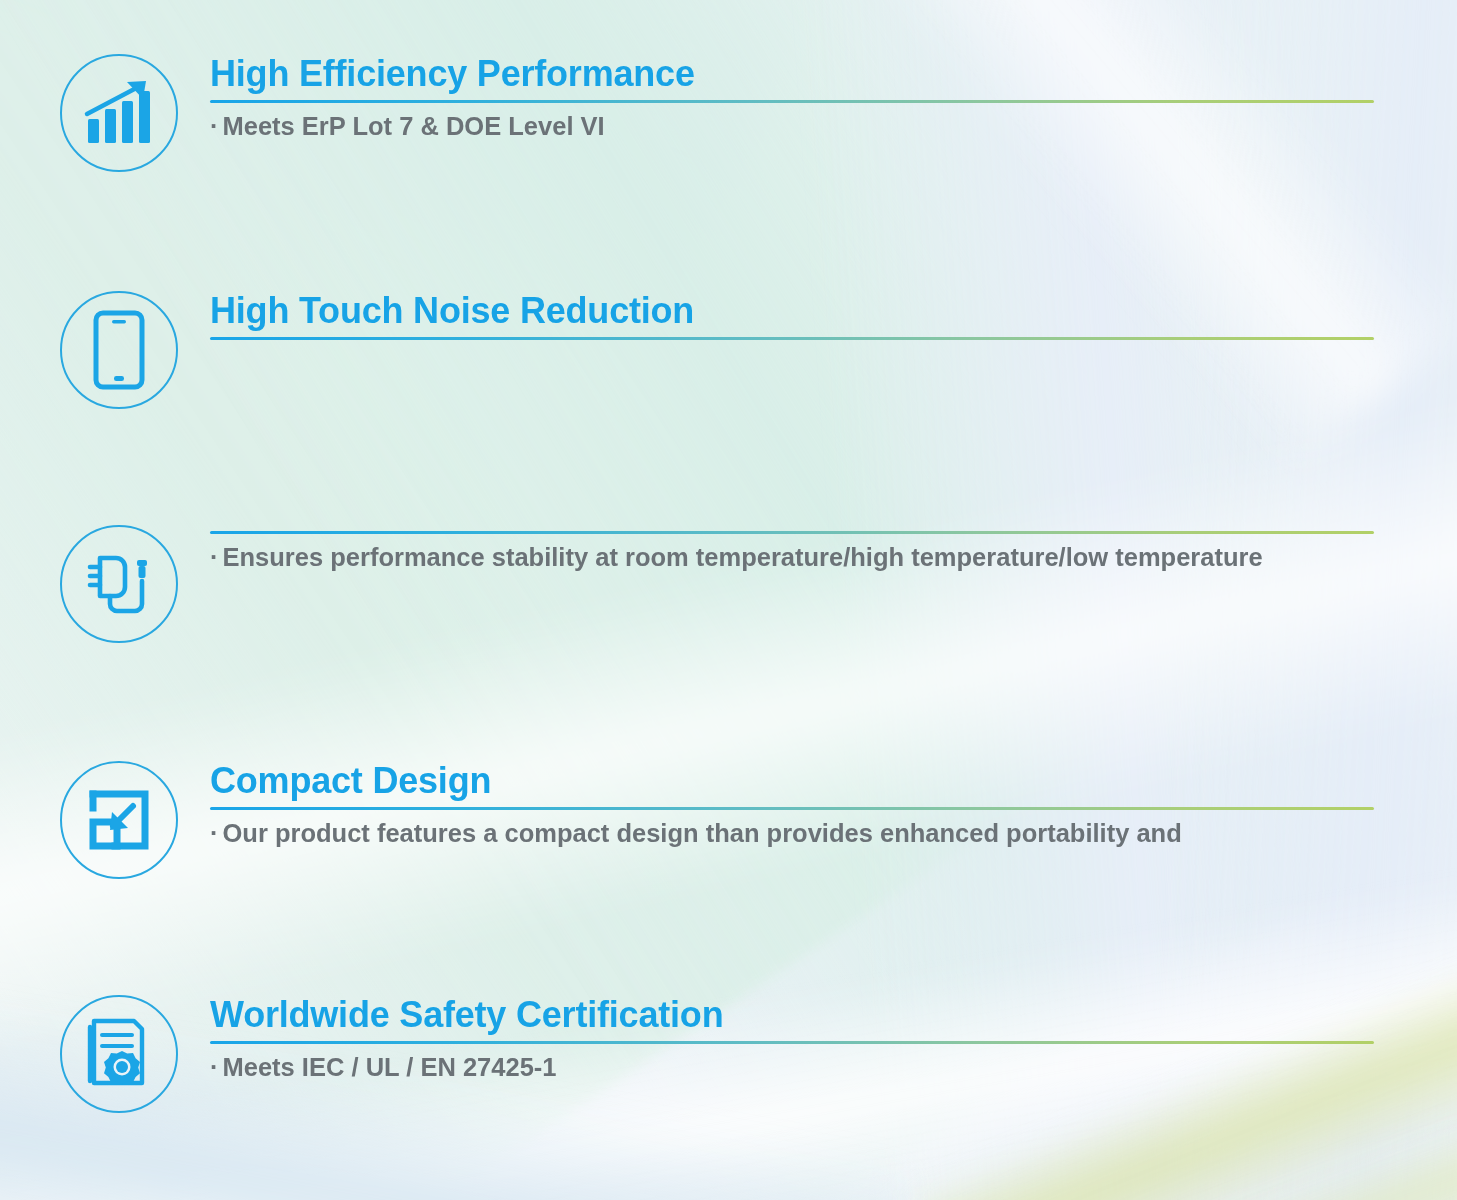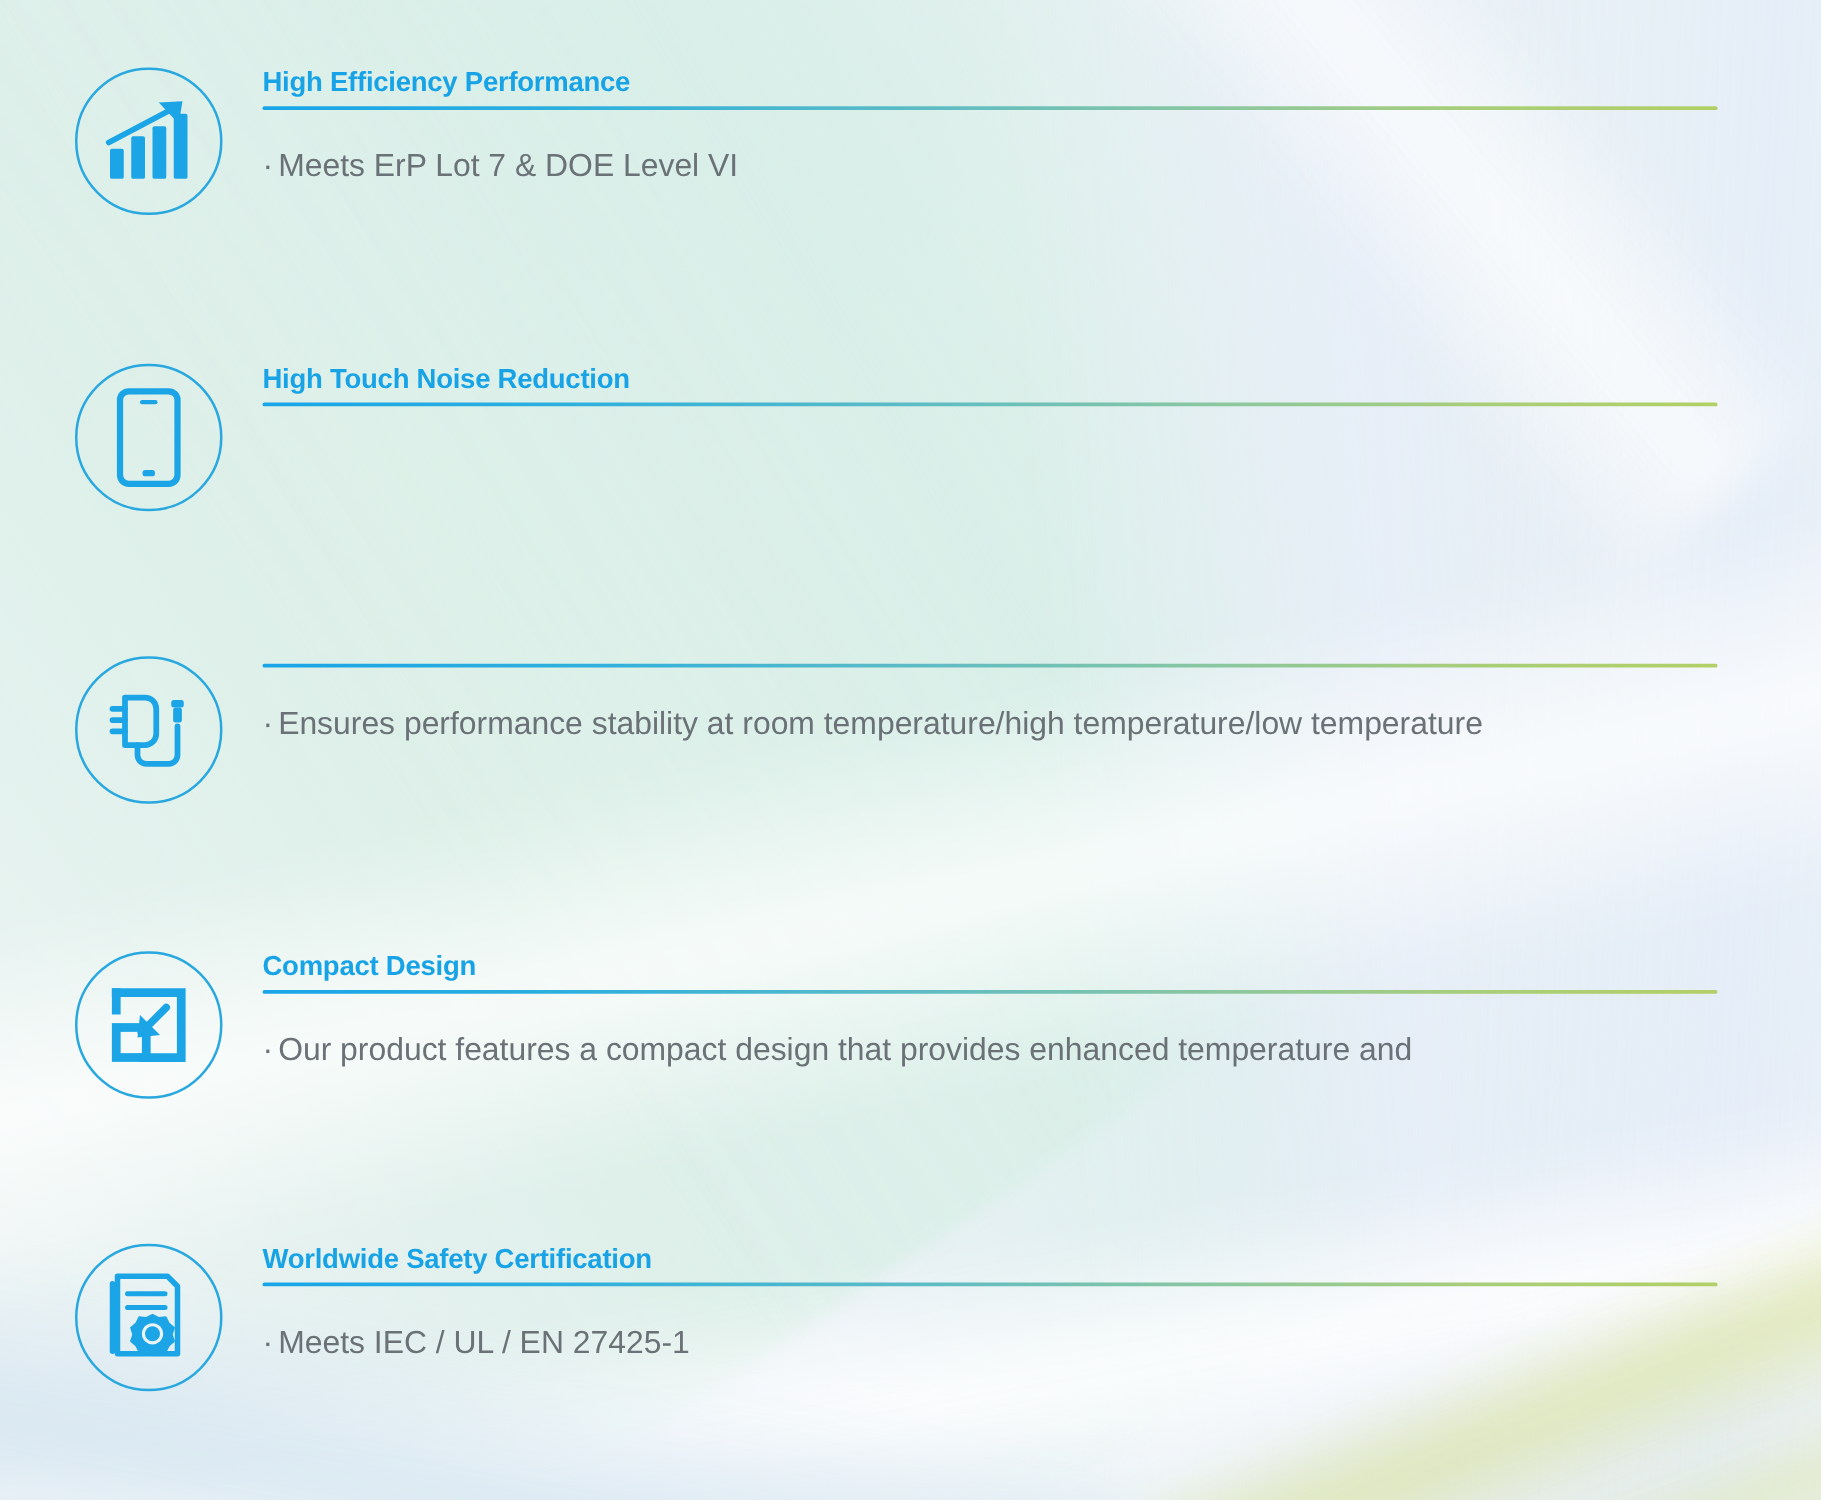--- a/index.html
+++ b/index.html
@@ -147,38 +147,39 @@
   }
   .icon-circle svg { display: block; }
 
   .body {
     position: absolute;
     left: 210px;
     width: 1180px;
   }
   .feature-title {
     color: #17a3e6;
-    font-size: 22px;
+    font-size: 36px;
     font-weight: bold;
     letter-spacing: -0.2px;
     line-height: 1.12;
     white-space: nowrap;
   }
   .rule {
     height: 3px;
     width: 1164px;
     margin-top: 6px;
     background: linear-gradient(90deg, #19a5e8 0%, #2fb0dd 22%, #5fbcc4 46%, #8cc79f 66%, #a9ce78 84%, #b2d067 100%);
     border-radius: 2px;
   }
   .desc {
-    margin-top: 26px;
+    margin-top: 4px;
     color: #6b7277;
     font-size: 25.5px;
     line-height: 1.5;
+    font-weight: bold;
   }
   .desc-line {
     white-space: nowrap;
   }
   .desc-line.cont {
     padding-left: 19px;
   }
   .bullet {
     color: #6b7277;
     margin-right: 4px;
@@ -279,21 +280,21 @@
             <rect x="10" y="38" width="24" height="24" fill="none" stroke="#1ba5e6" stroke-width="7"></rect>
             <path d="M50 22 L30 42" stroke="#1ba5e6" stroke-width="6" stroke-linecap="round" fill="none"></path>
             <path d="M27 46 L29 28 L45 44 Z" fill="#1ba5e6"></path>
           </svg>
         </div>
       </div>
       <div class="body">
         <div class="feature-title">Compact Design</div>
         <div class="rule"></div>
         <div class="desc">
-          <div class="desc-line"><span class="bullet">·</span><span>Our product features a compact design that provides enhanced temperature and</span></div>
+          <div class="desc-line"><span class="bullet">·</span><span>Our product features a compact design than provides enhanced portability and</span></div>
         </div>
       </div>
     </div>
 
     <div class="feature" style="top:995px;">
       <div class="icon-wrap">
         <div class="icon-circle">
           <svg width="70" height="78" viewBox="0 0 70 78">
             <path d="M10 6 h40 l8 8 v54 h-48 z" fill="none" stroke="#1ba5e6" stroke-width="4.4" stroke-linejoin="round"></path>
             <path d="M6 12 v54" fill="none" stroke="#1ba5e6" stroke-width="4.4" stroke-linecap="round"></path>

